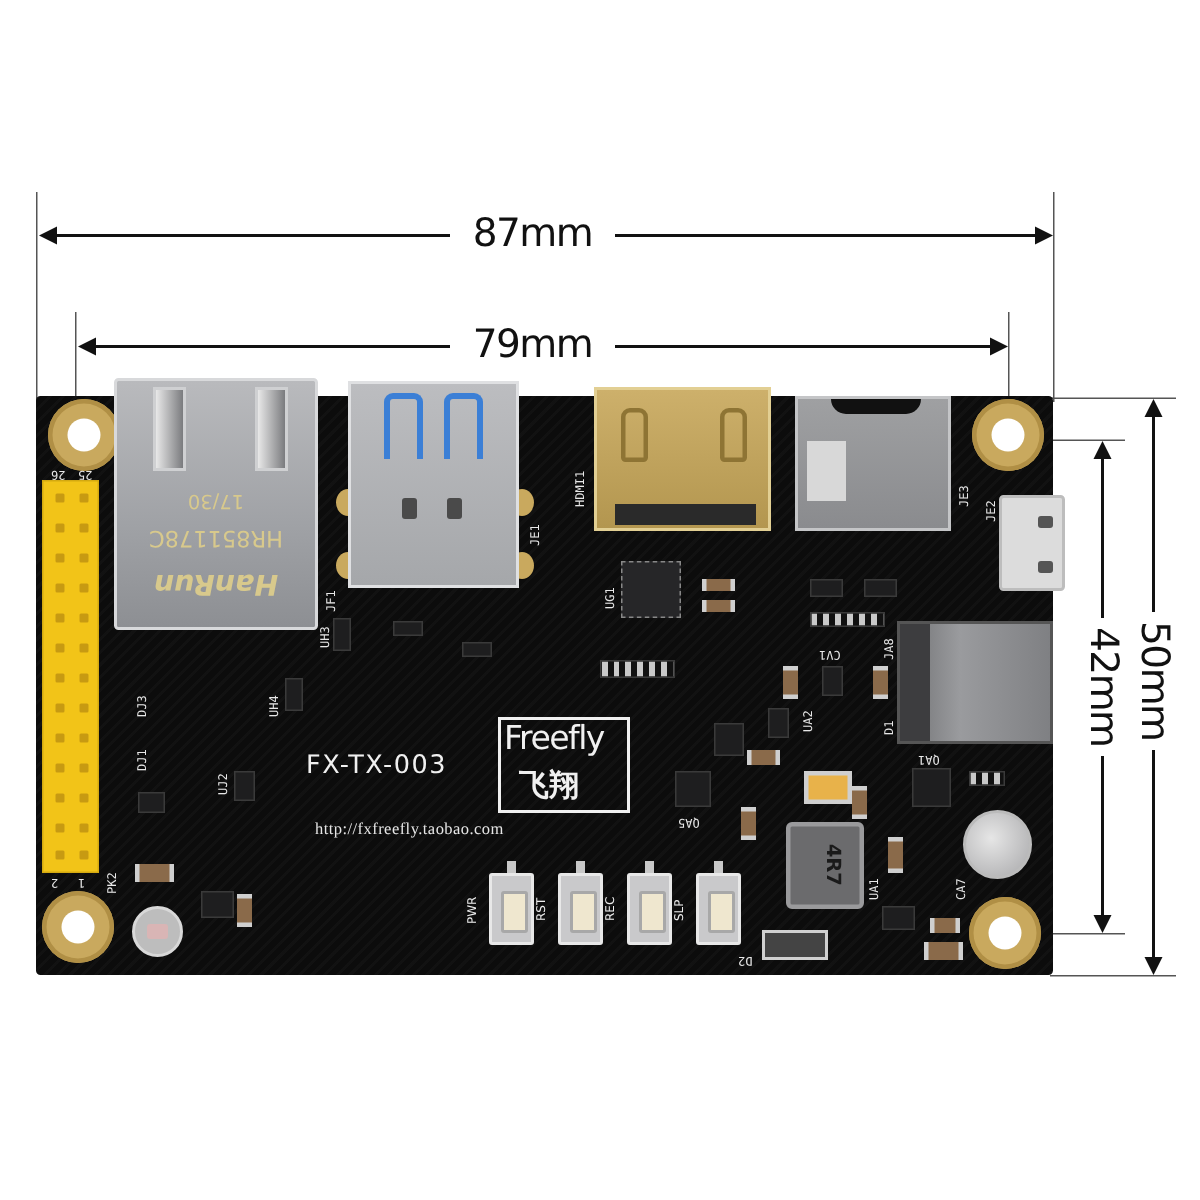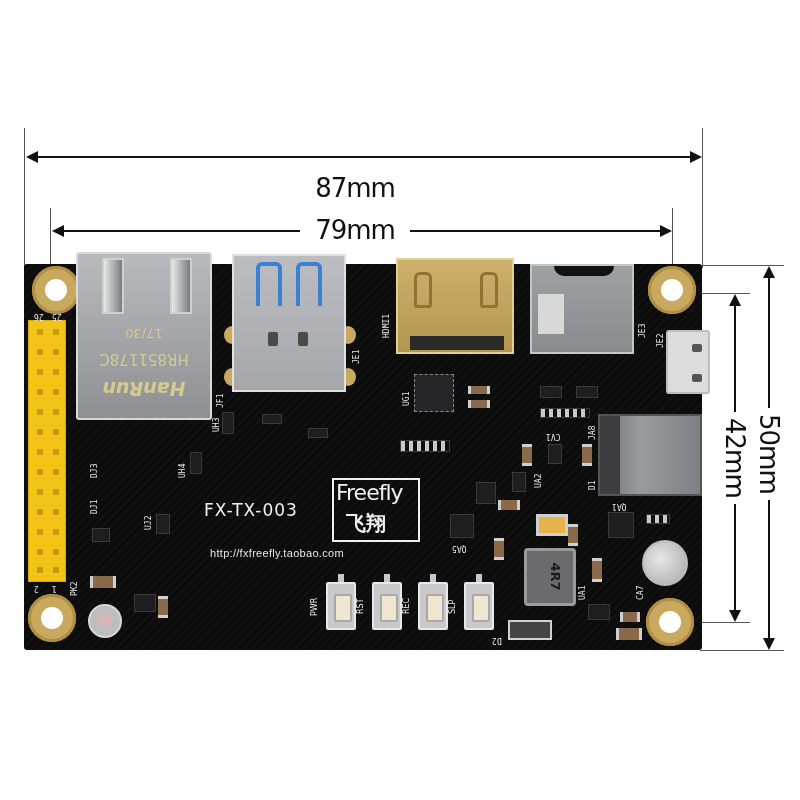--- a/index.html
+++ b/index.html
@@ -63,21 +63,21 @@
   .smd { position: absolute; background: #8a6a4a; border-left: 3px solid #cfcfcf; border-right: 3px solid #cfcfcf; }
   .smd-v { position: absolute; background: #8a6a4a; border-top: 3px solid #cfcfcf; border-bottom: 3px solid #cfcfcf; }
   .silk { position: absolute; color: #e8e8e8; font-family: "DejaVu Sans Mono", monospace; font-size: 8px; white-space: nowrap; }
   .silk-rot { transform: rotate(-90deg); transform-origin: left top; }
 
   
   .model { position: absolute; left: 204px; top: 500px; color: #f0f0f0; font-family: "DejaVu Sans", sans-serif; font-size: 17px; letter-spacing: 1px; }
   .logo-box { position: absolute; left: 332px; top: 478px; width: 88px; height: 64px; border: 2px solid #f0f0f0; }
   .logo-en { position: absolute; left: 2px; top: 0; color: #f0f0f0; font-family: "DejaVu Sans", sans-serif; font-size: 22px; letter-spacing: -1px; }
   .logo-cn { position: absolute; left: 12px; top: 30px; color: #f0f0f0; font-family: "DejaVu Sans", sans-serif; font-size: 20px; font-weight: bold; }
-  .url { position: absolute; left: 210px; top: 547px; color: #e6e6e6; font-family: Liberation Sans, sans-serif; font-size: 11px; letter-spacing: 0.3px; }
+  .url { position: absolute; left: 210px; top: 547px; color: #e6e6e6; font-family: Liberation Serif, serif; font-size: 11px; letter-spacing: 0.3px; }
 
   
   .tact { position: absolute; top: 582px; width: 30px; height: 48px; background: #c9c9cb; border: 2px solid #e8e8e8; border-radius: 2px; cursor: pointer; }
   .tact::before { content: ""; position: absolute; left: 6px; top: 10px; width: 14px; height: 24px; background: #efe7cf; border: 2px solid #a8a8a8; border-radius: 2px; }
   .tact-lead { position: absolute; left: 10px; width: 6px; height: 8px; background: #c8c8c8; }
   .tact-label { position: absolute; color: #eee; font-family: "DejaVu Sans", sans-serif; font-size: 8px; transform: rotate(-90deg); transform-origin: left top; white-space: nowrap; }
 
   
   .inductor { position: absolute; left: 524px; top: 548px; width: 52px; height: 58px; background: #6b6b6d; border: 3px solid #9a9a9c; border-radius: 4px; }
   .inductor span { position: absolute; left: 14px; top: 18px; color: #1a1a1a; font-size: 13px; font-weight: bold; transform: rotate(90deg); font-family: "DejaVu Sans", sans-serif; }
@@ -88,21 +88,21 @@
   .diode-d2 { position: absolute; left: 508px; top: 620px; width: 44px; height: 20px; background: #444; border: 2px solid #d0d0d0; }
 </style>
 </head>
 <body>
 
 <div class="ext-v" style="left:24px; top:128px; height:140px;"></div>
 <div class="ext-v" style="left:702px; top:128px; height:140px;"></div>
 <div class="dim-h" style="left:30px; top:156px; width:666px;"></div>
 <div class="arrow-l" style="left:26px; top:151px;"></div>
 <div class="arrow-r" style="left:690px; top:151px;"></div>
-<div class="dim-label" style="left:300px; top:141px; width:110px; text-align:center;margin-top:32px;">87mm</div>
+<div class="dim-label" style="left:300px; top:141px; width:110px; text-align:center;">87mm</div>
 
 <div class="ext-v" style="left:50px; top:208px; height:80px;"></div>
 <div class="ext-v" style="left:672px; top:208px; height:80px;"></div>
 <div class="dim-h" style="left:56px; top:230px; width:610px;"></div>
 <div class="arrow-l" style="left:52px; top:225px;"></div>
 <div class="arrow-r" style="left:660px; top:225px;"></div>
 <div class="dim-label" style="left:300px; top:215px; width:110px; text-align:center;">79mm</div>
 
 <div class="ext-h" style="left:700px; top:265px; width:84px;"></div>
 <div class="ext-h" style="left:700px; top:650px; width:84px;"></div>

